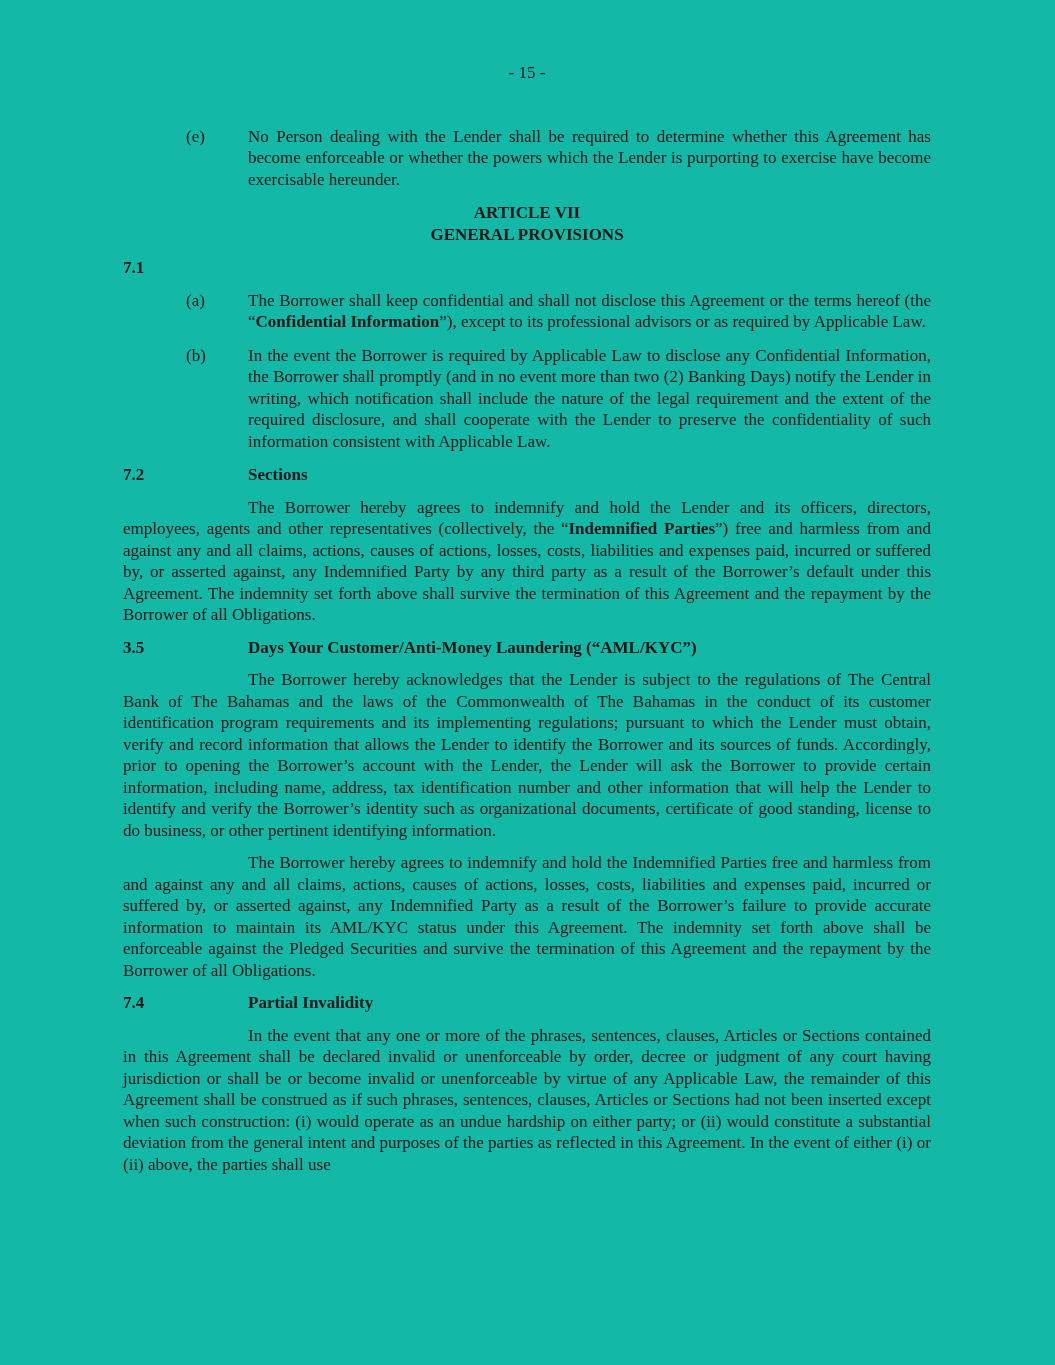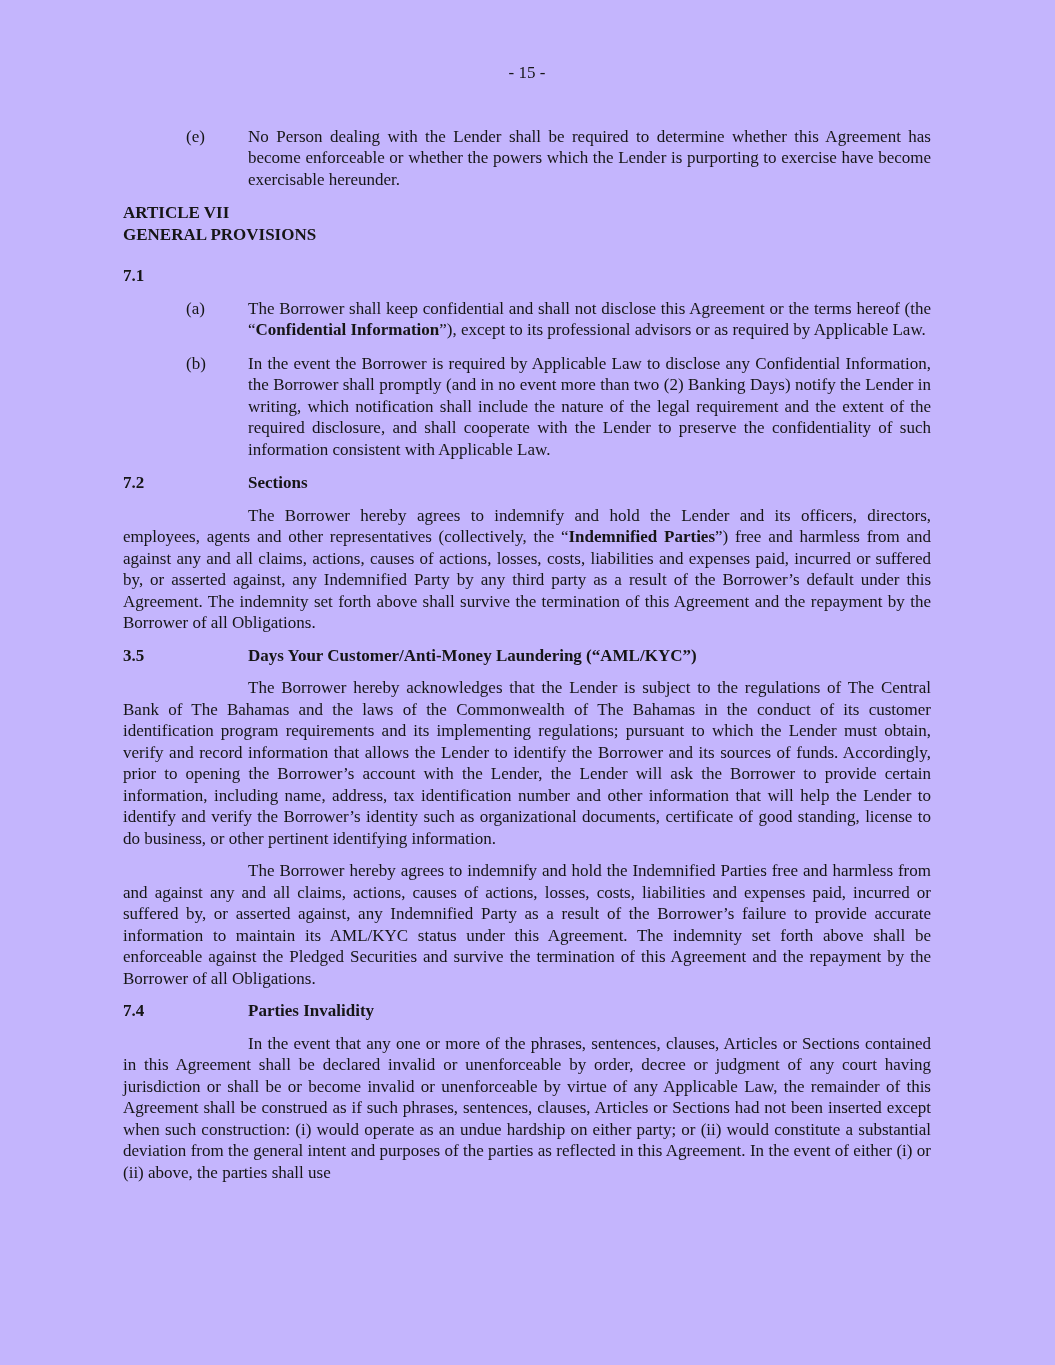--- a/index.html
+++ b/index.html
@@ -5,21 +5,21 @@
   html, body {
     margin: 0;
     padding: 0;
     background: #ffffff;
   }
   .page {
     position: relative;
     width: 1055px;
     height: 1365px;
     box-sizing: border-box;
-    background: #c4b5fd;
+    background: #14b8a6;
     color: #161616;
     font-family: "Liberation Serif", serif;
     font-size: 17px;
     line-height: 21.5px;
     padding: 62px 124px 0 123px;
     overflow: hidden;
   }
   .page-number {
     text-align: center;
     margin: 0 0 42px 0;
@@ -31,23 +31,23 @@
   }
   .clause .clause-label {
     flex: 0 0 62px;
     margin-left: 63px;
   }
   .clause .clause-text {
     flex: 1;
     text-align: justify;
   }
   .article-heading {
-    text-align: left;
+    text-align: center;
     font-weight: bold;
-    margin: 0 0 20px 0;
+    margin: 0 0 12px 0;
   }
   .section-heading {
     display: flex;
     font-weight: bold;
     margin: 0 0 11px 0;
   }
   .section-heading .section-number {
     flex: 0 0 125px;
   }
   .section-heading .section-title {
@@ -102,18 +102,18 @@
     <div class="section-number">3.5</div>
     <div class="section-title">Days Your Customer/Anti-Money Laundering (“AML/KYC”)</div>
   </div>
 
   <p class="body-para">The Borrower hereby acknowledges that the Lender is subject to the regulations of The Central Bank of The Bahamas and the laws of the Commonwealth of The Bahamas in the conduct of its customer identification program requirements and its implementing regulations; pursuant to which the Lender must obtain, verify and record information that allows the Lender to identify the Borrower and its sources of funds. Accordingly, prior to opening the Borrower’s account with the Lender, the Lender will ask the Borrower to provide certain information, including name, address, tax identification number and other information that will help the Lender to identify and verify the Borrower’s identity such as organizational documents, certificate of good standing, license to do business, or other pertinent identifying information.</p>
 
   <p class="body-para">The Borrower hereby agrees to indemnify and hold the Indemnified Parties free and harmless from and against any and all claims, actions, causes of actions, losses, costs, liabilities and expenses paid, incurred or suffered by, or asserted against, any Indemnified Party as a result of the Borrower’s failure to provide accurate information to maintain its AML/KYC status under this Agreement. The indemnity set forth above shall be enforceable against the Pledged Securities and survive the termination of this Agreement and the repayment by the Borrower of all Obligations.</p>
 
   <div class="section-heading">
     <div class="section-number">7.4</div>
-    <div class="section-title">Parties Invalidity</div>
+    <div class="section-title">Partial Invalidity</div>
   </div>
 
   <p class="body-para">In the event that any one or more of the phrases, sentences, clauses, Articles or Sections contained in this Agreement shall be declared invalid or unenforceable by order, decree or judgment of any court having jurisdiction or shall be or become invalid or unenforceable by virtue of any Applicable Law, the remainder of this Agreement shall be construed as if such phrases, sentences, clauses, Articles or Sections had not been inserted except when such construction: (i) would operate as an undue hardship on either party; or (ii) would constitute a substantial deviation from the general intent and purposes of the parties as reflected in this Agreement.  In the event of either (i) or (ii) above, the parties shall use</p>
 
 </div>
 
 </body></html>

